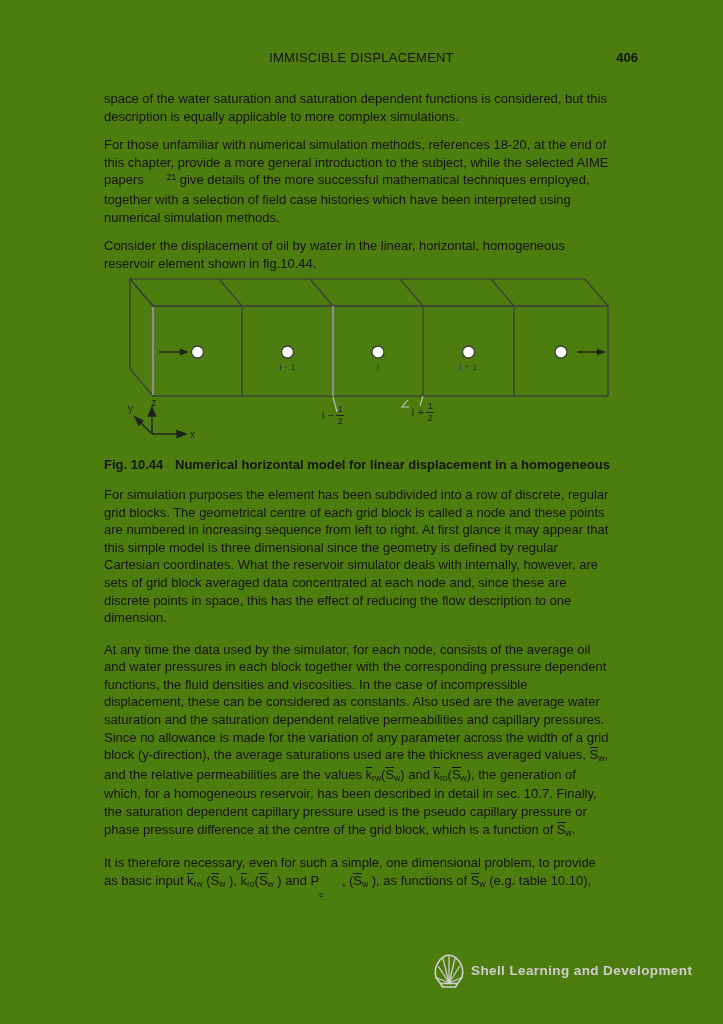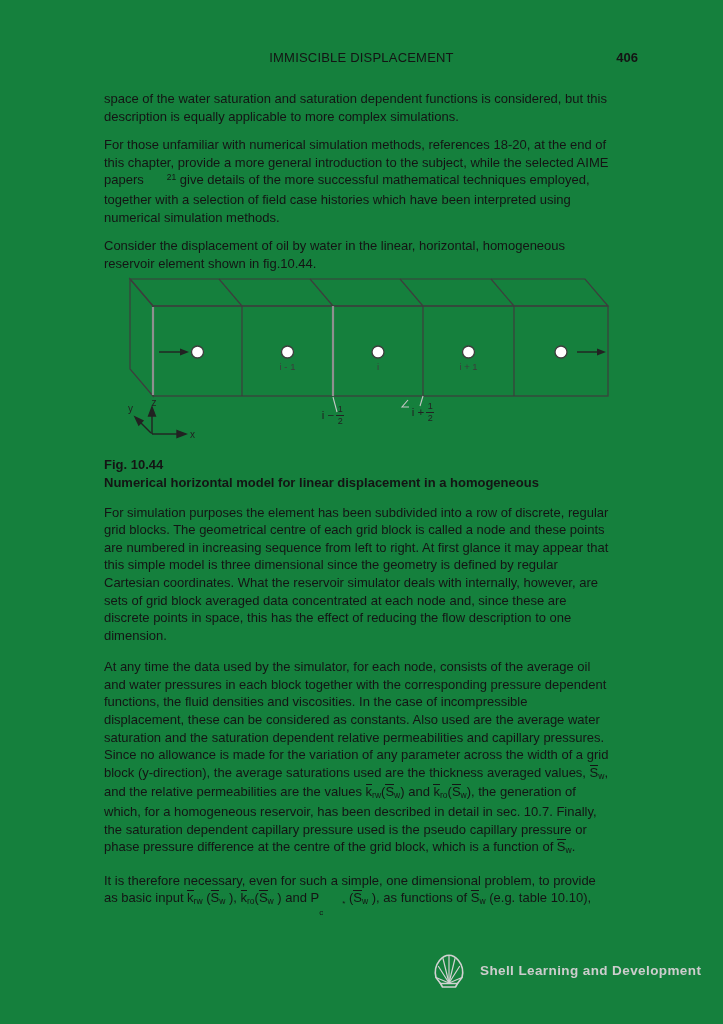--- a/index.html
+++ b/index.html
@@ -1,20 +1,20 @@
 <!DOCTYPE html>
 <html><head>
 <meta charset="utf-8">
 <style>
   html,body{margin:0;padding:0;background:#e8e8e8;}
   .page{
     position:relative;
     width:723px;height:1024px;
     margin:0 auto;
-    background:#15803d;
+    background:#4d7c0f;
     font-family:"Liberation Sans",sans-serif;
     font-size:13px;line-height:17.6px;
     color:#141414;
     overflow:hidden;
   }
   .pagehead{
     position:absolute;top:49px;left:0;width:723px;
     text-align:center;letter-spacing:.2px;
   }
   .pagenum{
@@ -36,26 +36,26 @@
   .frac .num{border-bottom:1px solid #222;padding:0 1.5px 1px 1.5px;}
   .frac .den{padding-top:1px;}
   
   .figure{position:relative;margin:2px 0 6px 16px;width:545px;height:172px;}
   .figure svg{position:absolute;left:0;top:0;}
   .blabel{
     position:absolute;display:flex;align-items:center;justify-content:center;
     gap:2px;width:60px;font-size:11.5px;color:#222;
   }
   .blabel .frac{font-size:9px;}
-  .caption{display:flex;font-weight:bold;margin:8px 0 12px 0;flex-direction:column;}
+  .caption{display:flex;font-weight:bold;margin:8px 0 12px 0;}
   .caption .cap-label{width:71px;flex-shrink:0;}
   
   .footer{
     position:absolute;left:427px;top:949px;
-    display:flex;align-items:center;gap:9px;
+    display:flex;align-items:center;
   }
   .brand-text{
     font-size:13.5px;font-weight:bold;color:#cdcdcd;letter-spacing:.4px;
     white-space:nowrap;
   }
 </style>
 </head>
 <body>
 
 <div class="page">

